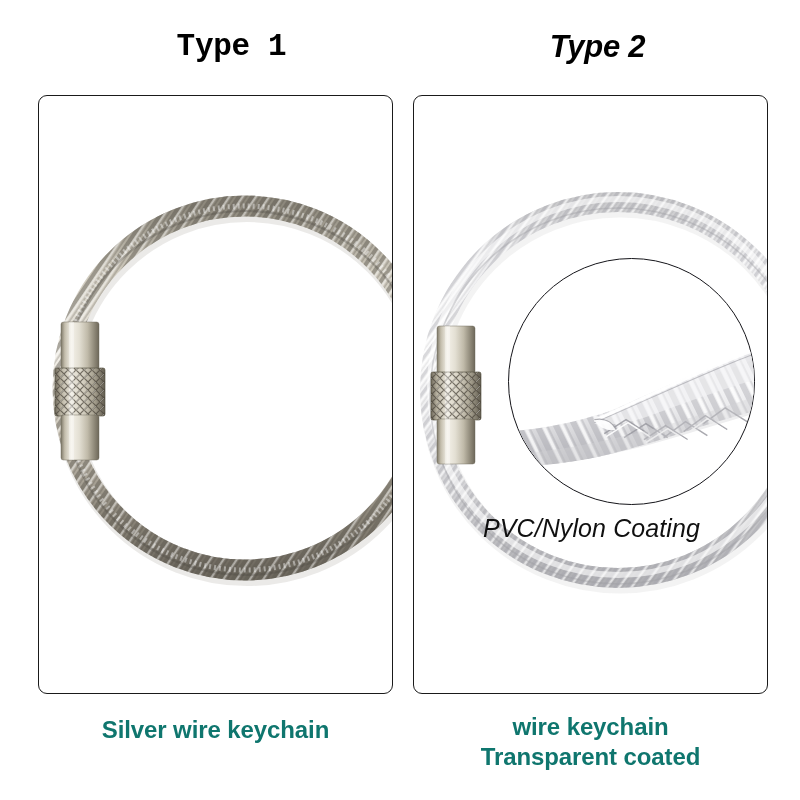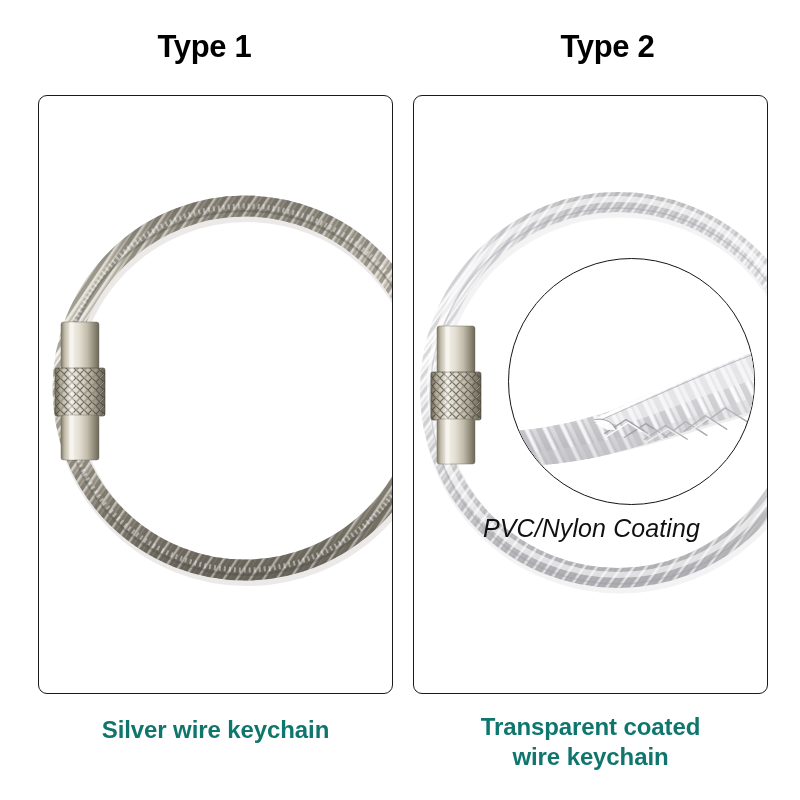--- a/index.html
+++ b/index.html
@@ -24,22 +24,22 @@
     position: absolute;
     top: 28px;
     width: 355px;
     text-align: center;
     font-size: 31px;
     font-weight: bold;
     color: #000000;
     letter-spacing: -0.3px;
     line-height: 38px;
   }
-  #title-left  { left: 27px; }
-  #title-right { left: 430px; }
+  #title-left  { left: 54px; font-family: Liberation Mono, monospace; }
+  #title-right { left: 420px; font-style: italic; }
 
   
   .panel {
     position: absolute;
     top: 95px;
     width: 355px;
     height: 599px;
     border: 1.2px solid #1a1a1a;
     border-radius: 9px;
     background: #ffffff;
@@ -344,17 +344,17 @@
       <div id="coating-caption">PVC/Nylon Coating</div>
 
     </div>
   </div>
 
   <div class="panel-caption" id="caption-left">
     <div>Silver wire keychain</div>
   </div>
 
   <div class="panel-caption" id="caption-right">
+    <div>wire keychain</div>
     <div>Transparent coated</div>
-    <div>wire keychain</div>
   </div>
 
 </div>
 
 </body></html>

